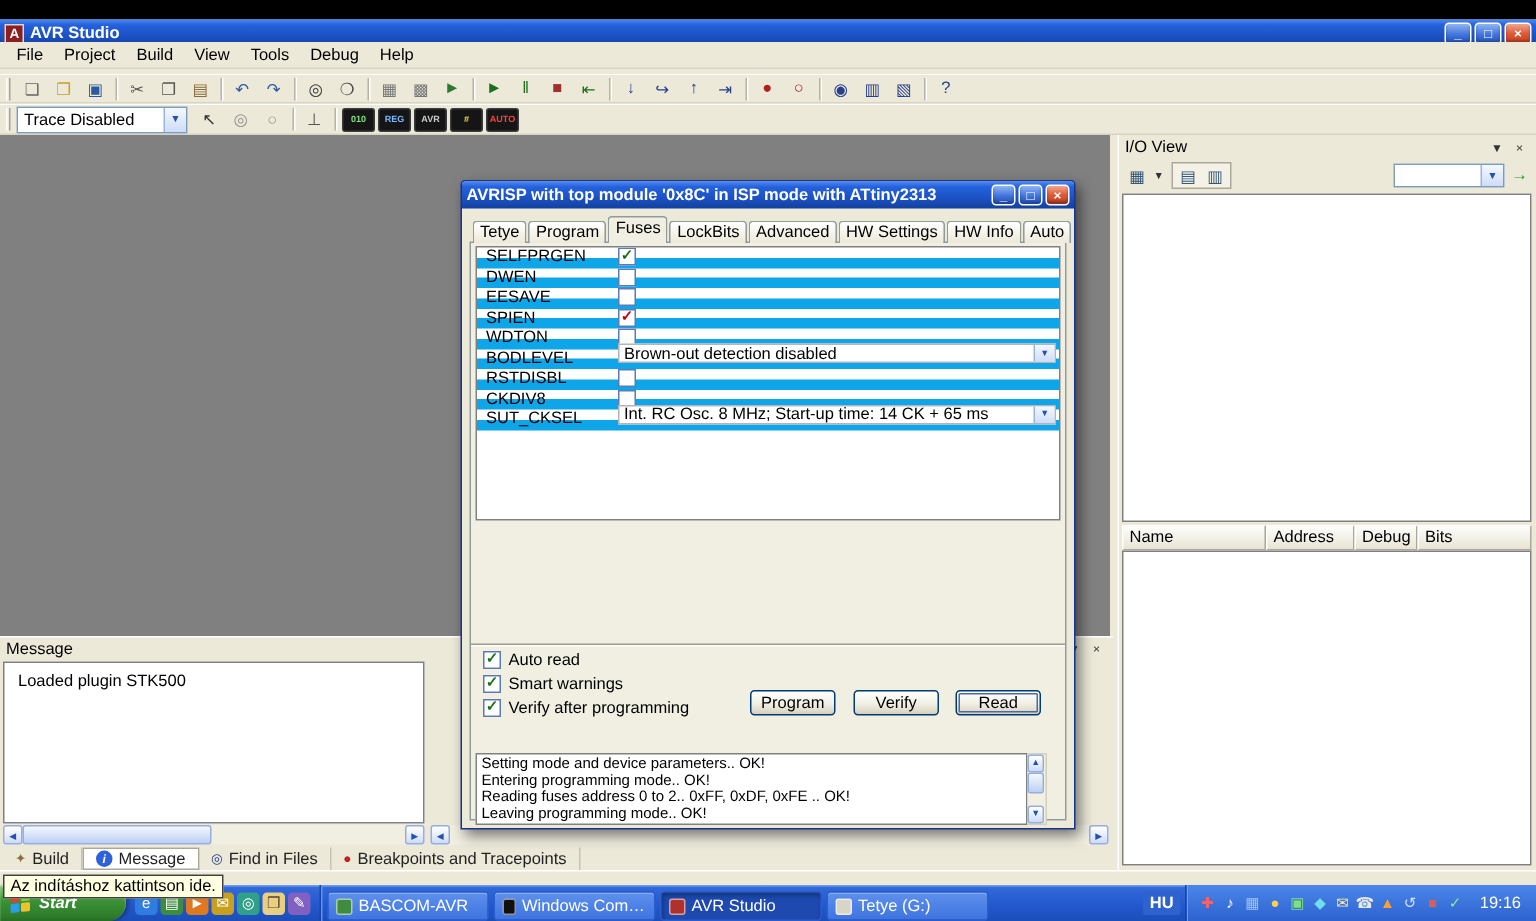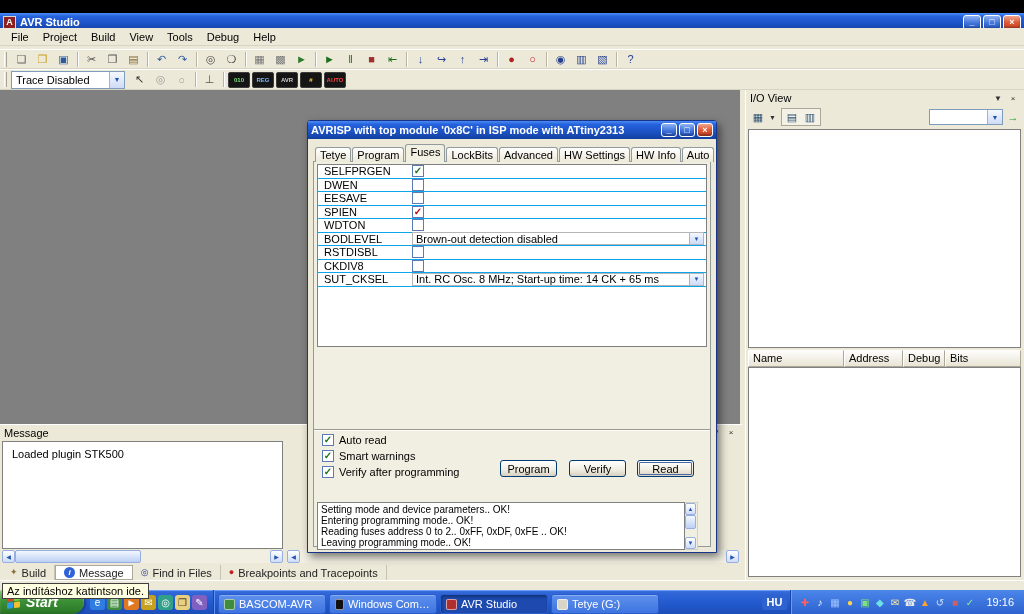--- a/index.html
+++ b/index.html
@@ -86,21 +86,21 @@
           border:1px solid #16348c;border-radius:3px 3px 0 0;box-shadow:3px 4px 9px rgba(0,0,0,.5)}
   .dlg-title{height:18px;display:flex;align-items:center;color:#fff;font-weight:bold;padding:0 3px;border-radius:2px 2px 0 0;
              background:linear-gradient(180deg,#4a8af4 0%,#2561dd 20%,#1b50c0 65%,#1340a0 100%);white-space:nowrap;overflow:hidden}
   .dlg-title .wbtn{width:16px;height:14px}
   .dlg-tabs{position:absolute;top:24px;left:7px;display:flex;align-items:flex-end;height:17px;z-index:3}
   .dlg-tab{background:linear-gradient(#fff,#ece9d8);border:1px solid #919b9c;border-bottom:none;border-radius:3px 3px 0 0;
            padding:1px 4px;margin-right:1px;height:15px;white-space:nowrap}
   .dlg-tab.active{height:18px;background:#f1efe2;font-weight:normal}
   .dlg-page{position:absolute;left:5px;right:5px;top:40px;bottom:5px;border:1px solid #919b9c;background:#f1efe2}
   .fuse-panel{position:absolute;left:3px;right:3px;top:2px;height:183px;background:#fff;border:1px solid #808080;overflow:hidden}
-  .fuse-row{display:flex;align-items:center;height:13.5px;border-bottom:1px solid #0ea5e9}
+  .fuse-row{display:flex;height:13.5px;border-bottom:7px solid #0ea5e9}
   .fuse-label{width:94px;padding-left:6px;white-space:nowrap}
   .chk{width:12px;height:12px;background:#fff;border:1px solid #5a7bb5;font-size:10px;line-height:10px;text-align:center;
        color:#1a6e1a;font-weight:bold;flex:none}
   .chk.warn{color:#c00000}
   .fuse-sel{flex:1;align-self:center;height:13px;display:flex;align-items:center;background:#fff;border:1px solid #b5b5b5;
             margin-right:2px;position:relative;padding-left:3px;white-space:nowrap;overflow:hidden}
   .fuse-sel .arw{position:absolute;right:0;top:0;bottom:0;width:14px;background:linear-gradient(#f4f8ff,#cfdcf8);
                  border-left:1px solid #9ab4e0;color:#2353b0;font-size:6px;display:flex;align-items:center;justify-content:center}
   .values-panel{position:absolute;left:3px;right:3px;top:188px;height:76px;background:#fff;border:1px solid #808080;overflow:hidden}
   .val-row{display:flex;align-items:center;height:14px;border-bottom:1px solid #f0f0f0}
@@ -119,21 +119,21 @@
   .sbv .thumb{width:11px;height:14px;background:linear-gradient(#f4f8ff,#bcd0f4);border:1px solid #97aee0;border-radius:2px;flex:none}
   .sbv .track{flex:1}
 
   
   .tooltip{position:absolute;left:2px;top:583px;background:#ffffe1;border:1px solid #404040;padding:1px 4px;z-index:100;white-space:nowrap}
 
   
   .taskbar{position:absolute;left:0;top:590px;width:1024px;height:24px;z-index:50;display:flex;align-items:center;
            background:linear-gradient(180deg,#4584f0 0%,#3268d8 8%,#2259ce 55%,#1c4eb8 100%);box-shadow:inset 0 1px 0 #6d9cf4}
   .start-btn{width:84px;height:24px;flex:none;display:flex;align-items:center;gap:5px;padding-left:7px;color:#fff;
-             font-weight:bold;font-style:italic;font-size:14px;border-radius:0 12px 12px 0;
+             font-weight:bold;font-style:italic;font-size:11px;border-radius:0 12px 12px 0;
              background:linear-gradient(180deg,#8cc77c 0%,#3b9136 45%,#2f7d2b 85%,#266d24 100%);
              box-shadow:inset 0 1px 1px #b4e0a4,2px 0 3px rgba(0,0,20,.35)}
   .flag{width:14px;height:14px;position:relative;transform:skewY(-6deg);flex:none}
   .flag i{position:absolute;width:6px;height:6px;border-radius:1px}
   .f1{left:0;top:0;background:#e83c2c}.f2{left:7px;top:0;background:#7ad13c}
   .f3{left:0;top:7px;background:#2c9de8}.f4{left:7px;top:7px;background:#f0c030}
   .ql{display:flex;align-items:center;gap:2px;padding:0 6px;border-right:1px solid #1c44a8;box-shadow:1px 0 0 #5e92f0;height:100%}
   .ql-icon{width:15px;height:15px;border-radius:3px;font-size:10px;color:#fff;display:inline-flex;align-items:center;justify-content:center}
   .tasks{display:flex;align-items:flex-end;gap:3px;padding:0 4px;height:100%}
   .task-btn{width:108px;height:20px;display:inline-flex;align-items:center;gap:4px;padding:0 5px;color:#fff;

